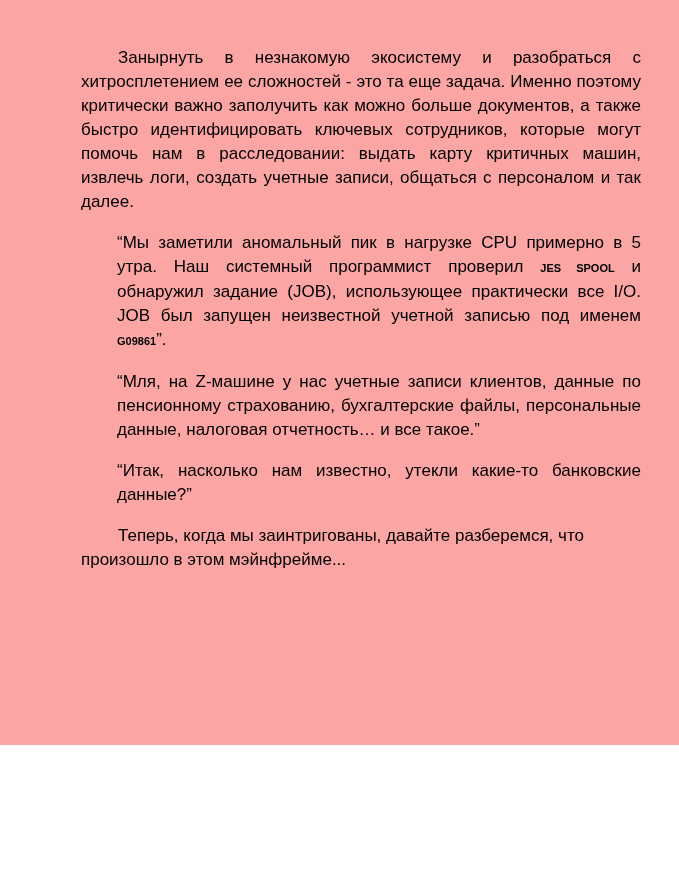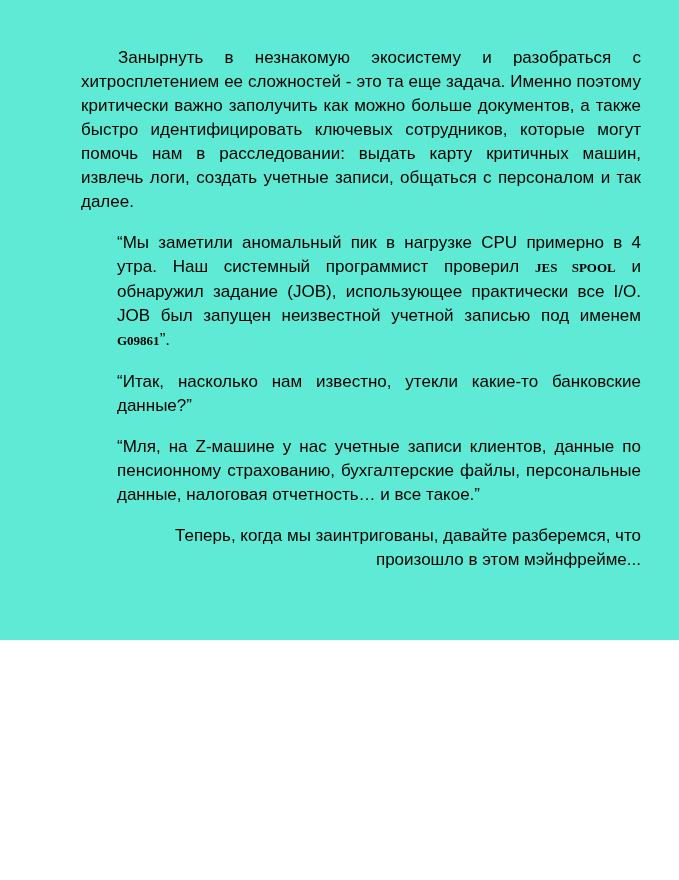--- a/index.html
+++ b/index.html
@@ -8,54 +8,54 @@
     background: #ffffff;
   }
   body {
     width: 679px;
     height: 880px;
     overflow: hidden;
   }
   .page {
     box-sizing: border-box;
     width: 679px;
-    height: 640px;
+    height: 745px;
     padding: 46px 38px 0 81px;
-    background: #5eead4;
+    background: #fca5a5;
     color: #000000;
     font-family: "Liberation Sans", sans-serif;
     font-size: 17px;
     line-height: 24px;
     text-align: justify;
   }
   .para {
     margin: 0 0 17px 0;
     padding: 0;
   }
   .para.body {
     text-indent: 37px;
   }
   .para.quote {
     margin-left: 36px;
     text-indent: 0;
   }
   .para.body-left {
     text-indent: 37px;
-    text-align: right;
+    text-align: left;
   }
   .mono {
-    font-family: Liberation Serif, serif;
+    font-family: Liberation Sans, sans-serif;
     font-weight: bold;
-    font-size: 13px;
+    font-size: 11px;
   }
 </style>
 </head>
 <body>
 
 <main class="page">
   <section>
       <p class="para body"><span>Занырнуть в незнакомую экосистему и разобраться с хитросплетением ее сложностей - это та еще задача. Именно поэтому критически важно заполучить как можно больше документов, а также быстро идентифицировать ключевых сотрудников, которые могут помочь нам в расследовании: выдать карту критичных машин, извлечь логи, создать учетные записи, общаться с персоналом и так далее.</span></p>
-      <p class="para quote"><span>“Мы заметили аномальный пик в нагрузке CPU примерно в 4 утра. Наш системный программист проверил </span><span class="mono">JES SPOOL</span><span> и обнаружил задание (JOB), использующее практически все I/O. JOB был запущен неизвестной учетной записью под именем </span><span class="mono">G09861</span><span>”.</span></p>
+      <p class="para quote"><span>“Мы заметили аномальный пик в нагрузке CPU примерно в 5 утра. Наш системный программист проверил </span><span class="mono">JES SPOOL</span><span> и обнаружил задание (JOB), использующее практически все I/O. JOB был запущен неизвестной учетной записью под именем </span><span class="mono">G09861</span><span>”.</span></p>
+      <p class="para quote"><span>“Мля, на Z-машине у нас учетные записи клиентов, данные по пенсионному страхованию, бухгалтерские файлы, персональные данные, налоговая отчетность… и все такое.”</span></p>
       <p class="para quote"><span>“Итак, насколько нам известно, утекли какие-то банковские данные?”</span></p>
-      <p class="para quote"><span>“Мля, на Z-машине у нас учетные записи клиентов, данные по пенсионному страхованию, бухгалтерские файлы, персональные данные, налоговая отчетность… и все такое.”</span></p>
       <p class="para body-left"><span>Теперь, когда мы заинтригованы, давайте разберемся, что произошло в этом мэйнфрейме...</span></p>
     </section>
 </main>
 
 </body></html>

